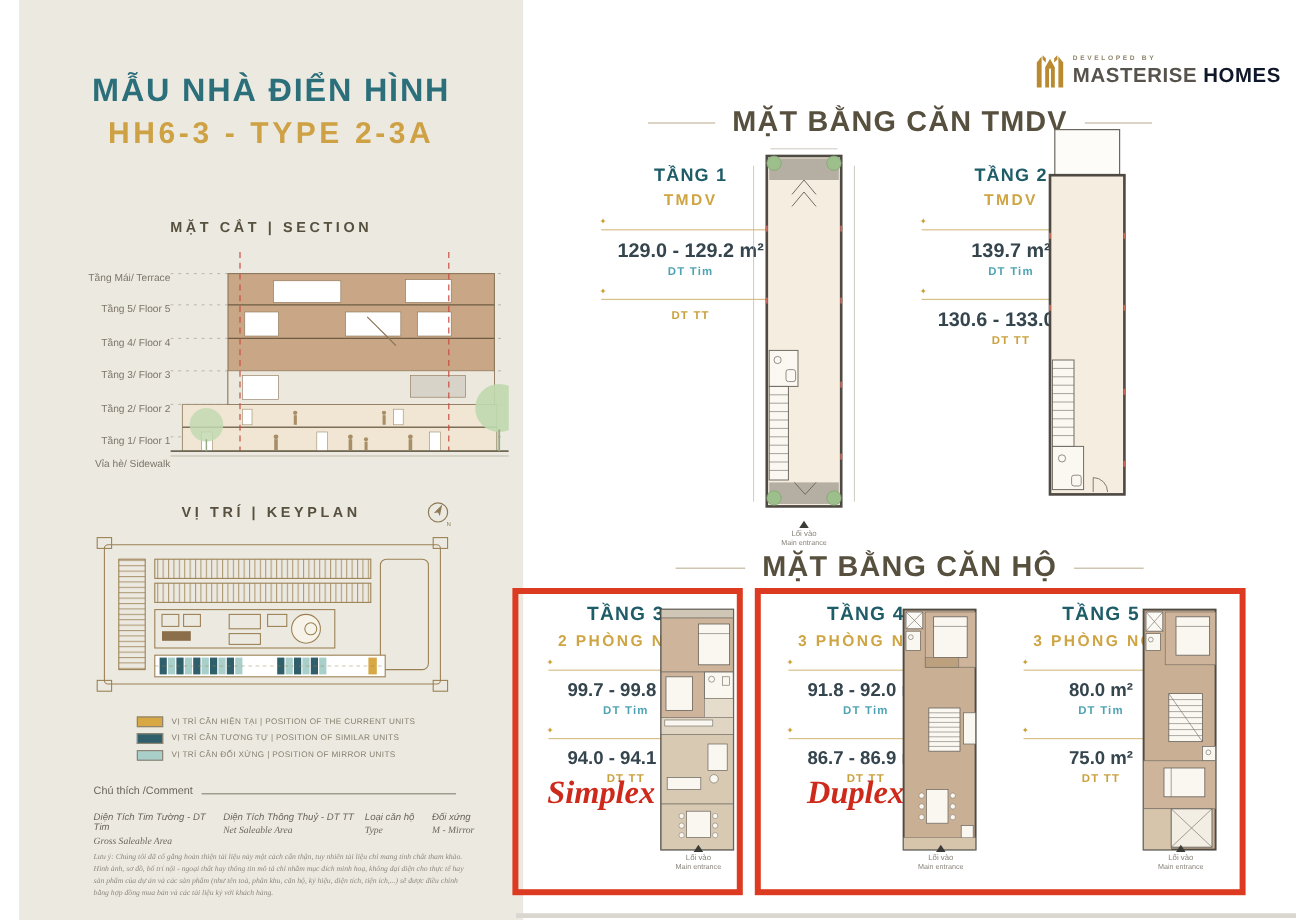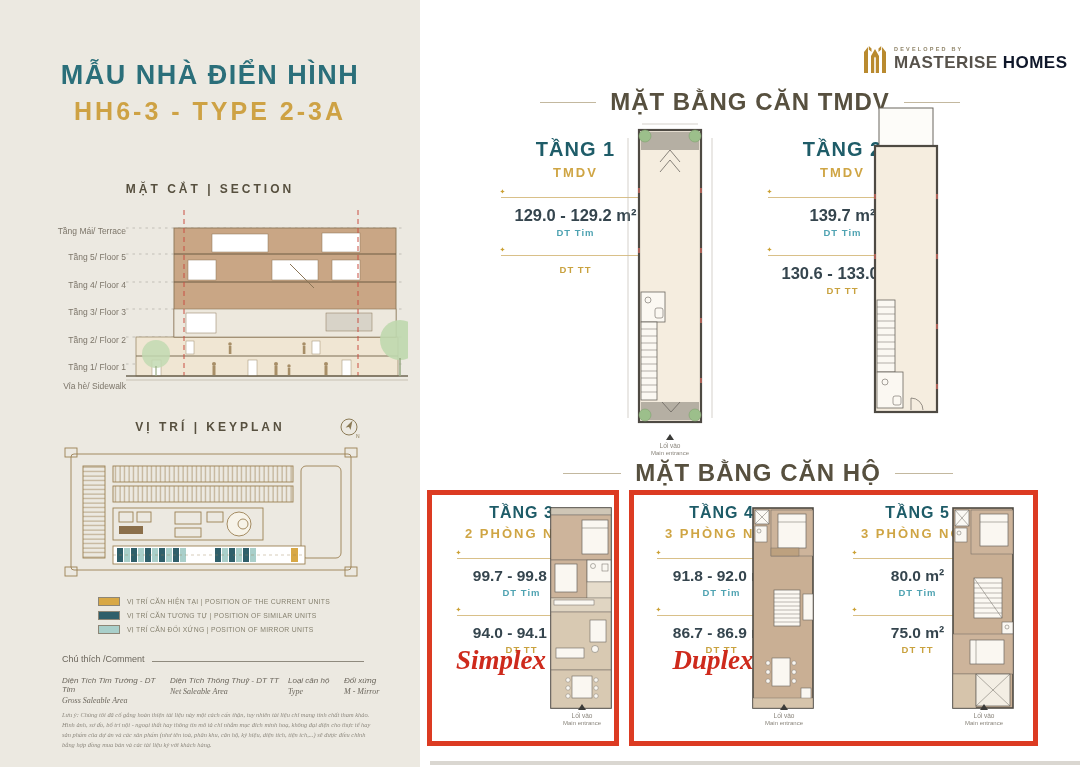--- a/index.html
+++ b/index.html
@@ -2,21 +2,21 @@
 <html><head>
 <meta charset="utf-8">
 <style>
   html,body{margin:0;padding:0;background:#fff;}
   .page{position:relative;width:1080px;height:767px;background:#ffffff;overflow:hidden;
         font-family:"Liberation Sans",sans-serif;-webkit-font-smoothing:antialiased;}
   .abs{position:absolute;}
   .center{text-align:center;}
 
   
-  .left-panel{left:0;top:0;width:420px;height:767px;background:#ECE9E1;}
+  .left-panel{left:16px;top:0;width:420px;height:767px;background:#ECE9E1;}
   .main-title{left:0;top:60px;width:420px;font-size:27px;font-weight:bold;letter-spacing:1.5px;color:#2B6F7A;}
   .sub-title{left:0;top:97px;width:420px;font-size:25px;font-weight:bold;letter-spacing:3px;color:#CEA244;}
   .panel-heading{width:420px;font-size:12px;font-weight:bold;letter-spacing:3px;color:#57503F;}
   .floor-label{left:14px;width:112px;text-align:right;font-size:8.5px;color:#7C7569;}
   .legend-row{left:98px;display:flex;align-items:center;gap:7px;height:10px;}
   .legend-swatch{display:inline-block;width:20px;height:7px;border:0.5px solid #8d8676;}
   .sw-gold{background:#D8A845;} .sw-dark{background:#2F5F6A;} .sw-light{background:#A9CFCA;}
   .legend-label{font-size:6.8px;letter-spacing:.3px;color:#86816F;white-space:nowrap;}
   .comment-heading{left:62px;top:654px;font-size:9px;color:#6B665C;}
   .comment-line{left:152px;top:661px;width:212px;height:1px;background:#8F8A7E;}
@@ -32,21 +32,21 @@
   .logo-brand{display:flex;gap:5px;font-size:17px;font-weight:bold;letter-spacing:.5px;margin-top:1px;}
   .brand-1{color:#57524B;} .brand-2{color:#0f172a;}
 
   
   .rule-heading{display:flex;align-items:center;justify-content:center;width:420px;}
   .rule-heading .rule{width:58px;height:1px;background:#C3B89F;}
   .rule-heading .txt{font-size:24px;font-weight:bold;letter-spacing:1px;color:#57503F;margin:0 14px;white-space:nowrap;}
 
   
   .floor-stats{width:175px;text-align:center;}
-  .floor-name{font-size:20px;font-weight:bold;letter-spacing:1px;color:#1E5C68;}
+  .floor-name{font-size:15px;font-weight:bold;letter-spacing:1px;color:#1E5C68;}
   .floor-type{font-size:13px;font-weight:bold;letter-spacing:2px;color:#CFA544;margin-top:4px;}
   .divider{position:relative;width:150px;height:9px;border-bottom:1px solid #D9C089;margin:8px auto 8px;}
   .divider .orn{position:absolute;left:-1px;top:0px;color:#CBA032;font-size:7px;line-height:7px;}
   .area{font-size:16.5px;font-weight:bold;color:#35454E;margin-top:4px;}
   .area-label{font-size:9.5px;font-weight:bold;letter-spacing:1px;margin-top:2px;}
   .lbl-teal{color:#4FA3B2;} .lbl-gold{color:#C9A23F;}
   .floor-stats.small .floor-name{font-size:16px;} .floor-stats.small .area{font-size:15.5px;}
   .floor-stats.small .divider{width:130px;}
 
   

